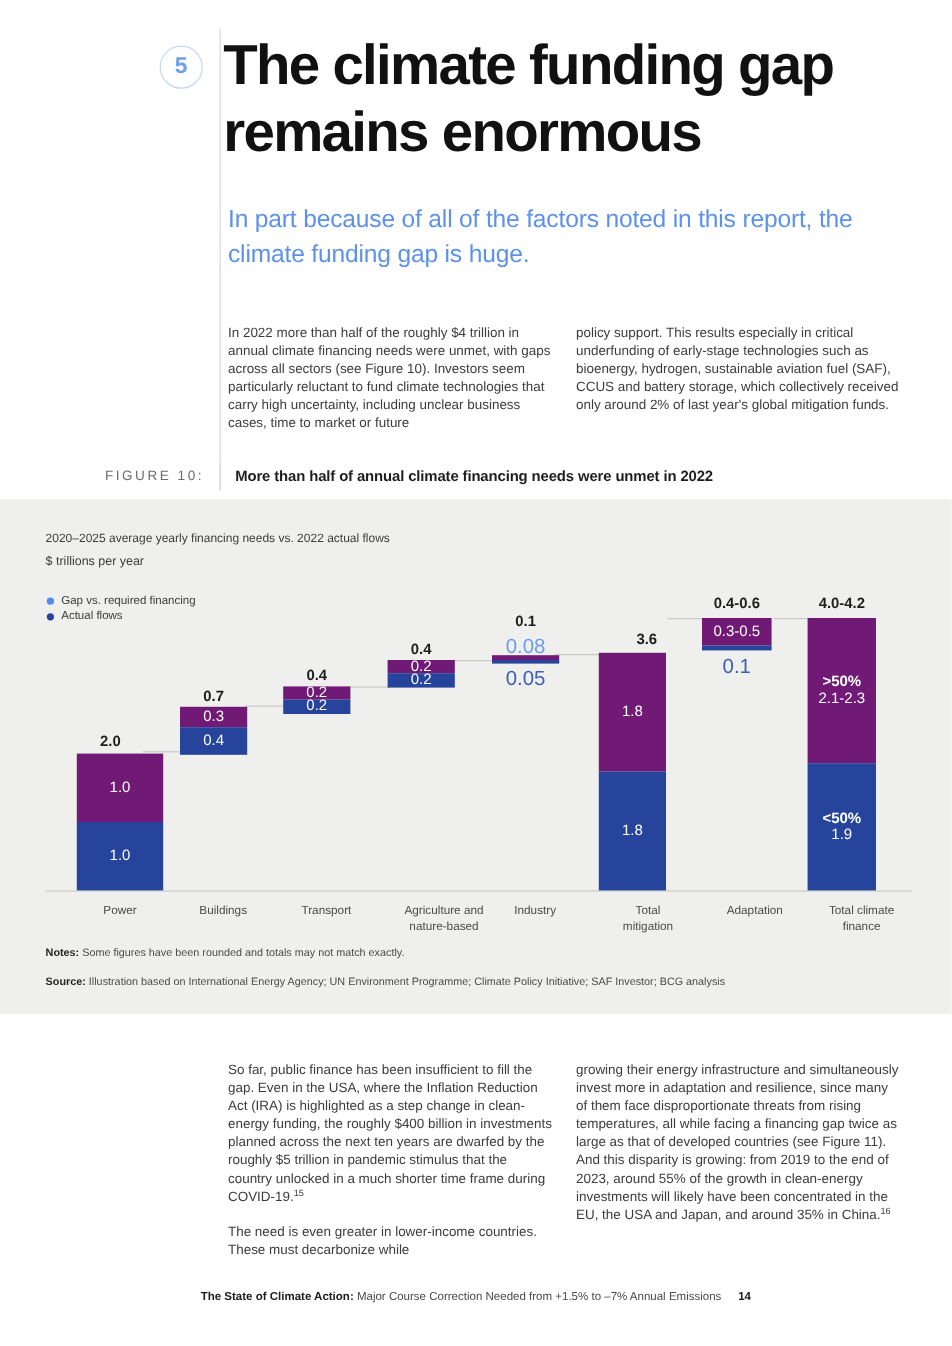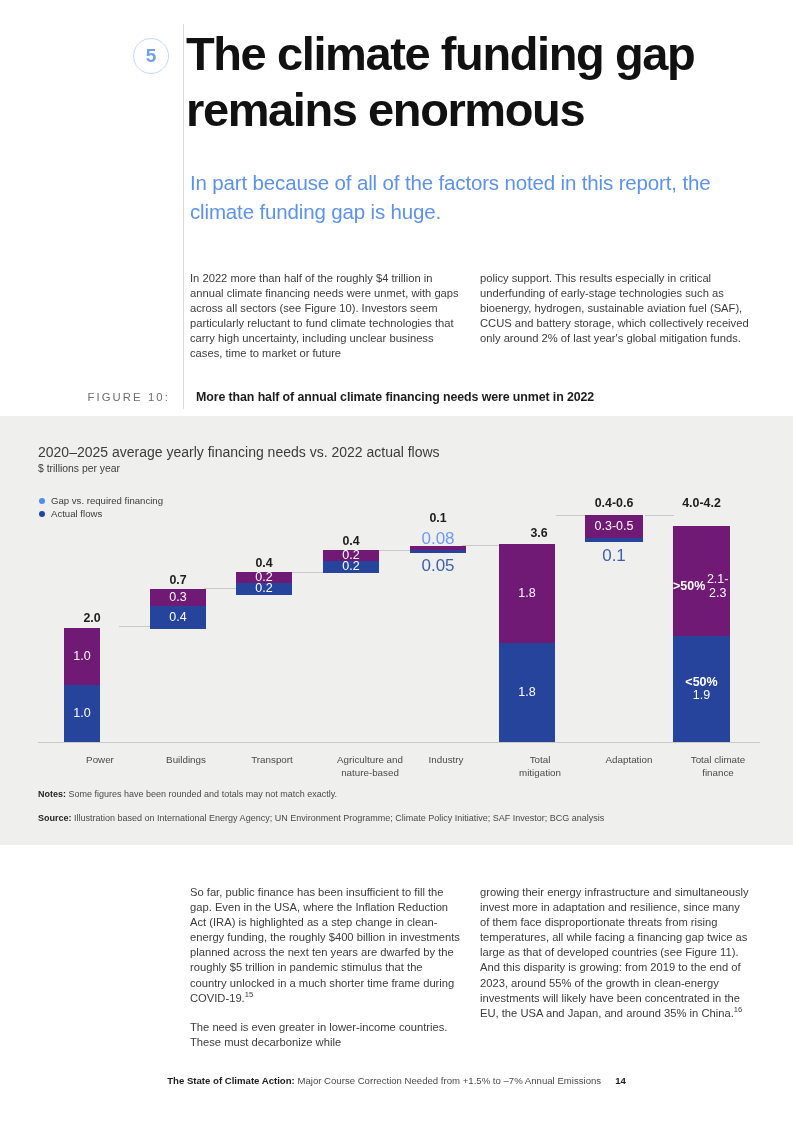--- a/index.html
+++ b/index.html
@@ -38,21 +38,21 @@
   .figcap .lbl{
     font-size:11.3px;letter-spacing:2.1px;color:#6d6d6d;font-weight:400;
     width:103px;text-align:right;padding-right:13px;box-sizing:border-box;
   }
   .figcap .txt{
     font-size:12.4px;font-weight:700;color:#1d1d1d;padding-left:12px;letter-spacing:-0.1px;
   }
 
   
   .panel{position:absolute;left:0;top:416px;width:793px;height:429px;background:#efefed;}
-  .ch-title{position:absolute;left:38px;top:444px;font-size:14px;color:#3c3c3c;}
+  .ch-title{position:absolute;left:38px;top:444px;font-size:10px;color:#3c3c3c;}
   .ch-sub{position:absolute;left:38px;top:463px;font-size:10.4px;color:#3c3c3c;}
 
   .legend{position:absolute;left:39px;top:494px;font-size:9.6px;color:#3c3c3c;}
   .legend .row{display:flex;align-items:center;height:13px;}
   .legend .dot{width:6px;height:6px;border-radius:50%;margin-right:6px;display:inline-block;}
 
   
   .plot{position:absolute;left:0;top:416px;width:793px;height:429px;}
   .axis{position:absolute;left:38px;top:326px;width:722px;height:1px;background:#c9c9c5;}
 
@@ -135,21 +135,21 @@
 
     <div class="connector" style="left:119px;top:210px;width:35px;"></div>
     <div class="connector" style="left:204px;top:172px;width:36px;"></div>
     <div class="connector" style="left:290px;top:156px;width:35px;"></div>
     <div class="connector" style="left:377px;top:134px;width:37px;"></div>
     <div class="connector" style="left:462px;top:129px;width:37px;"></div>
     <div class="connector" style="left:556px;top:99px;width:32px;"></div>
     <div class="connector" style="left:645px;top:99px;width:29px;"></div>
 
     <div class="totlab" style="left:64px;top:600px;width:56px;top:195px;">2.0</div>
-    <div class="bar" style="left:64px;top:212px;width:36px;height:114px;">
+    <div class="bar" style="left:64px;top:212px;width:72px;height:114px;">
       <div class="seg light" style="top:0;height:57px;">
         <span>1.0</span>
       </div>
       <div class="seg dark" style="top:57px;height:57px;">
         <span>1.0</span>
       </div>
     </div>
 
     <div class="totlab" style="left:150px;top:157px;width:56px;">0.7</div>
     <div class="bar" style="left:150px;top:173px;width:56px;height:40px;">
@@ -203,21 +203,21 @@
     <div class="bar" style="left:585px;top:99px;width:58px;height:27px;">
       <div class="seg light" style="top:0;height:23px;">
         <span>0.3-0.5</span>
       </div>
       <div class="seg dark" style="top:23px;height:4px;"></div>
     </div>
     <div class="outlab dark" style="left:585px;top:130px;width:58px;">0.1</div>
 
     <div class="totlab" style="left:673px;top:80px;width:57px;">4.0-4.2</div>
     <div class="bar" style="left:673px;top:99px;width:57px;height:227px;">
-      <div class="seg light" style="top:0;height:121px;margin-top:11px;">
+      <div class="seg light" style="top:0;height:121px;flex-direction:column;">
         <span class="big">&gt;50%</span>
         <span class="sml">2.1-2.3</span>
       </div>
       <div class="seg dark" style="top:121px;height:106px;flex-direction:column;">
         <span class="big">&lt;50%</span>
         <span class="sml">1.9</span>
       </div>
     </div>
 
     <div class="xlabels">

